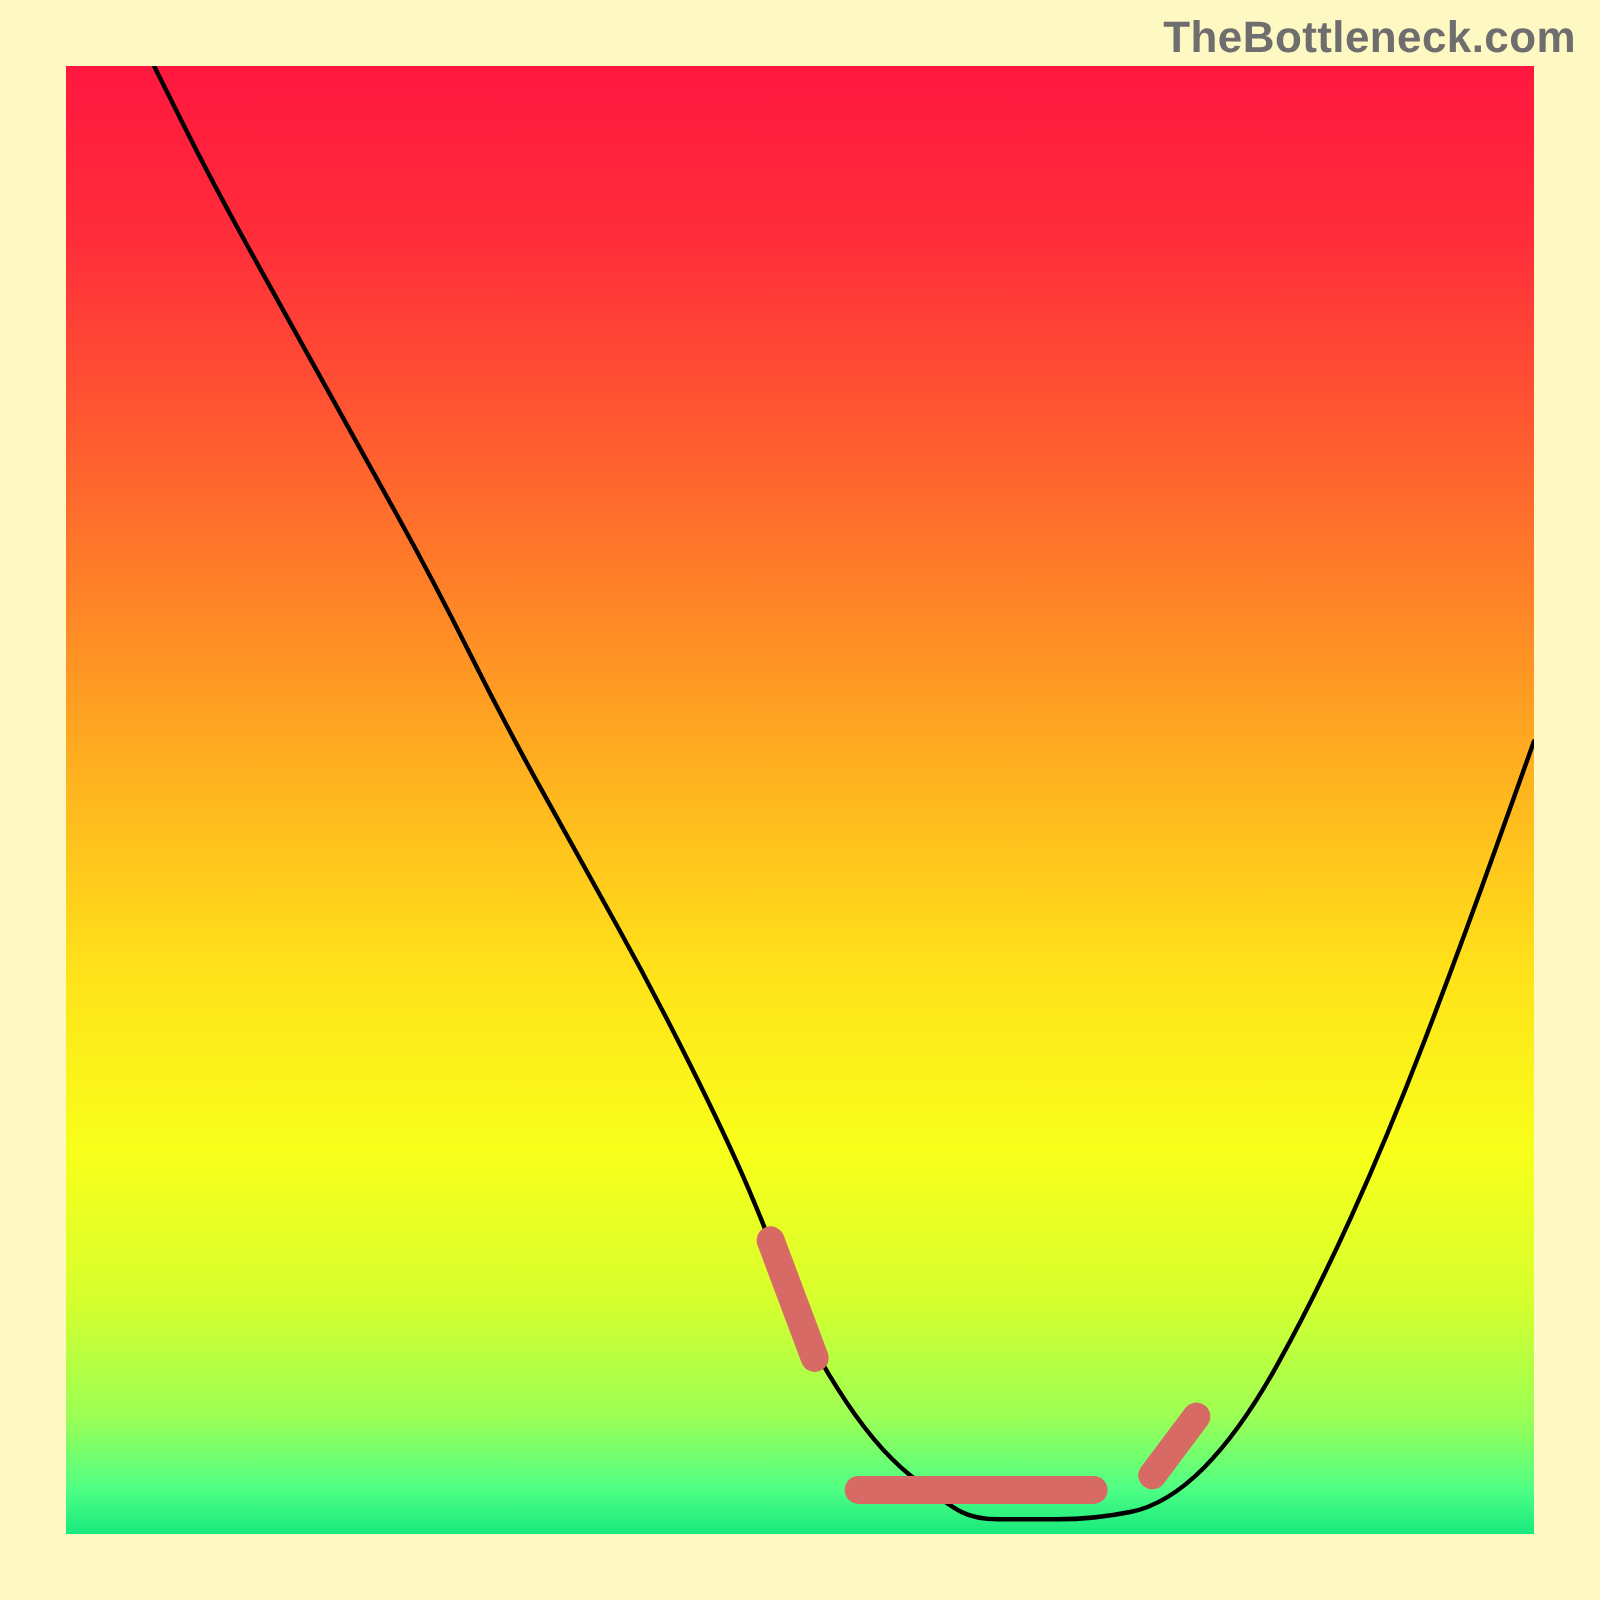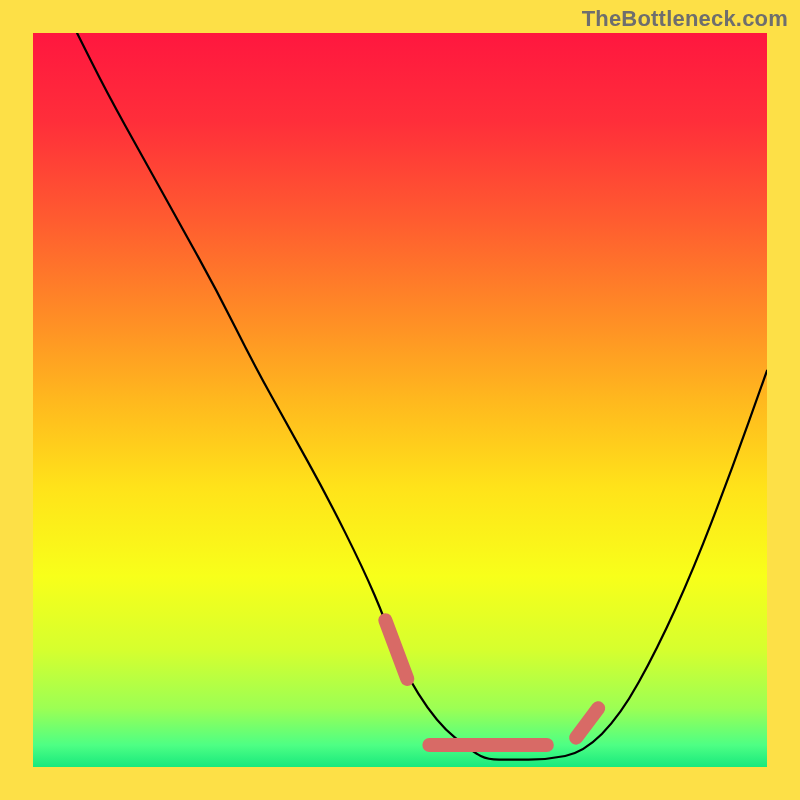--- a/index.html
+++ b/index.html
@@ -9,21 +9,21 @@
     height: 800px;
     background: #000;
     overflow: hidden;
   }
   .frame {
     position: absolute;
     left: 0;
     top: 0;
     width: 800px;
     height: 800px;
-    background: #fde047;
+    background: #fef9c3;
   }
   .plot-area {
     position: absolute;
     left: 33px;
     top: 33px;
     width: 734px;
     height: 734px;
     overflow: hidden;
   }
   .gradient {

